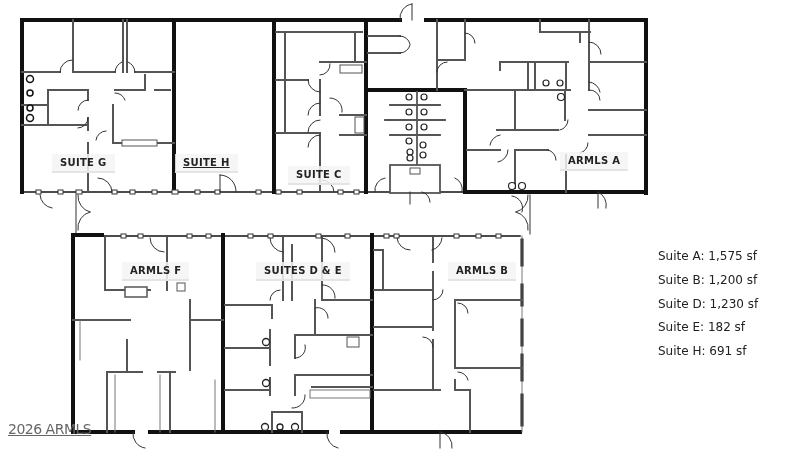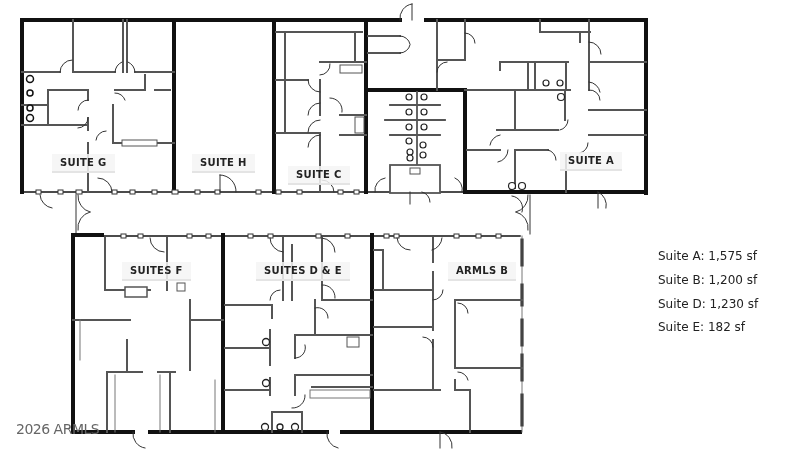--- a/index.html
+++ b/index.html
@@ -7,22 +7,22 @@
          font-family: "DejaVu Sans", sans-serif; }
   #plan { position: absolute; left: 0; top: 0; width: 800px; height: 450px; }
   .suite-label { position: absolute; font-family: "DejaVu Sans", sans-serif;
                  font-weight: bold; font-size: 10px; color: #222;
                  background: rgba(245,245,245,0.85);
                  border-bottom: 2px solid #e4e4e4;
                  padding: 3px 8px; letter-spacing: 0.3px; white-space: nowrap; }
   .legend { position: absolute; left: 658px; top: 245px;
             font-family: "DejaVu Sans", sans-serif; font-size: 12px; color: #222; }
   .legend-item { height: 23.8px; line-height: 23.8px; white-space: nowrap; }
-  .watermark { position: absolute; left: 16px; top: 421px; font-size: 14px;
-               color: #666; font-family: "DejaVu Sans", sans-serif; letter-spacing: -0.5px; }
+  .watermark { position: absolute; left: 8px; top: 421px; font-size: 14px;
+               color: #666; font-family: "DejaVu Sans", sans-serif; letter-spacing: -0.5px; text-decoration: underline; }
 </style>
 </head>
 <body>
 
 <svg id="plan" viewBox="0 0 800 450" xmlns="http://www.w3.org/2000/svg">
   <g fill="none" stroke="#111" stroke-linecap="square">
 
     <g stroke-width="4">
       <line x1="22" y1="20" x2="400" y2="20"></line>
       <line x1="426" y1="20" x2="646" y2="20"></line>
@@ -346,27 +346,28 @@
       <path d="M423 337 A10 10 0 0 1 433 347"></path>
       <path d="M458 303 A10 10 0 0 1 468 313"></path>
       <path d="M458 372 A10 10 0 0 1 468 380"></path>
       <path d="M440 432 A14 14 0 0 1 452 448"></path>
       <line x1="440" y1="432" x2="440" y2="448"></line>
     </g>
   </g>
 </svg>
 
 <div class="suite-label" style="left:52px; top:154px;">SUITE  G</div>
-<div class="suite-label" style="left:192px; top:154px;">SUITE H</div>
+<div class="suite-label" style="left:175px; top:154px;text-decoration:underline;">SUITE H</div>
 <div class="suite-label" style="left:288px; top:166px;">SUITE  C</div>
-<div class="suite-label" style="left:560px; top:152px;">SUITE  A</div>
-<div class="suite-label" style="left:122px; top:262px;">SUITES F</div>
+<div class="suite-label" style="left:560px; top:152px;">ARMLS  A</div>
+<div class="suite-label" style="left:122px; top:262px;">ARMLS F</div>
 <div class="suite-label" style="left:256px; top:262px;">SUITES D &amp; E</div>
 <div class="suite-label" style="left:448px; top:262px;">ARMLS  B</div>
 
 <div class="legend">
   <div class="legend-item">Suite A: 1,575 sf</div>
   <div class="legend-item">Suite B: 1,200 sf</div>
   <div class="legend-item">Suite D: 1,230 sf</div>
   <div class="legend-item">Suite E: 182 sf</div>
+  <div class="legend-item">Suite H: 691 sf</div>
 </div>
 
 <div class="watermark">2026 ARMLS</div>
 
 </body></html>

